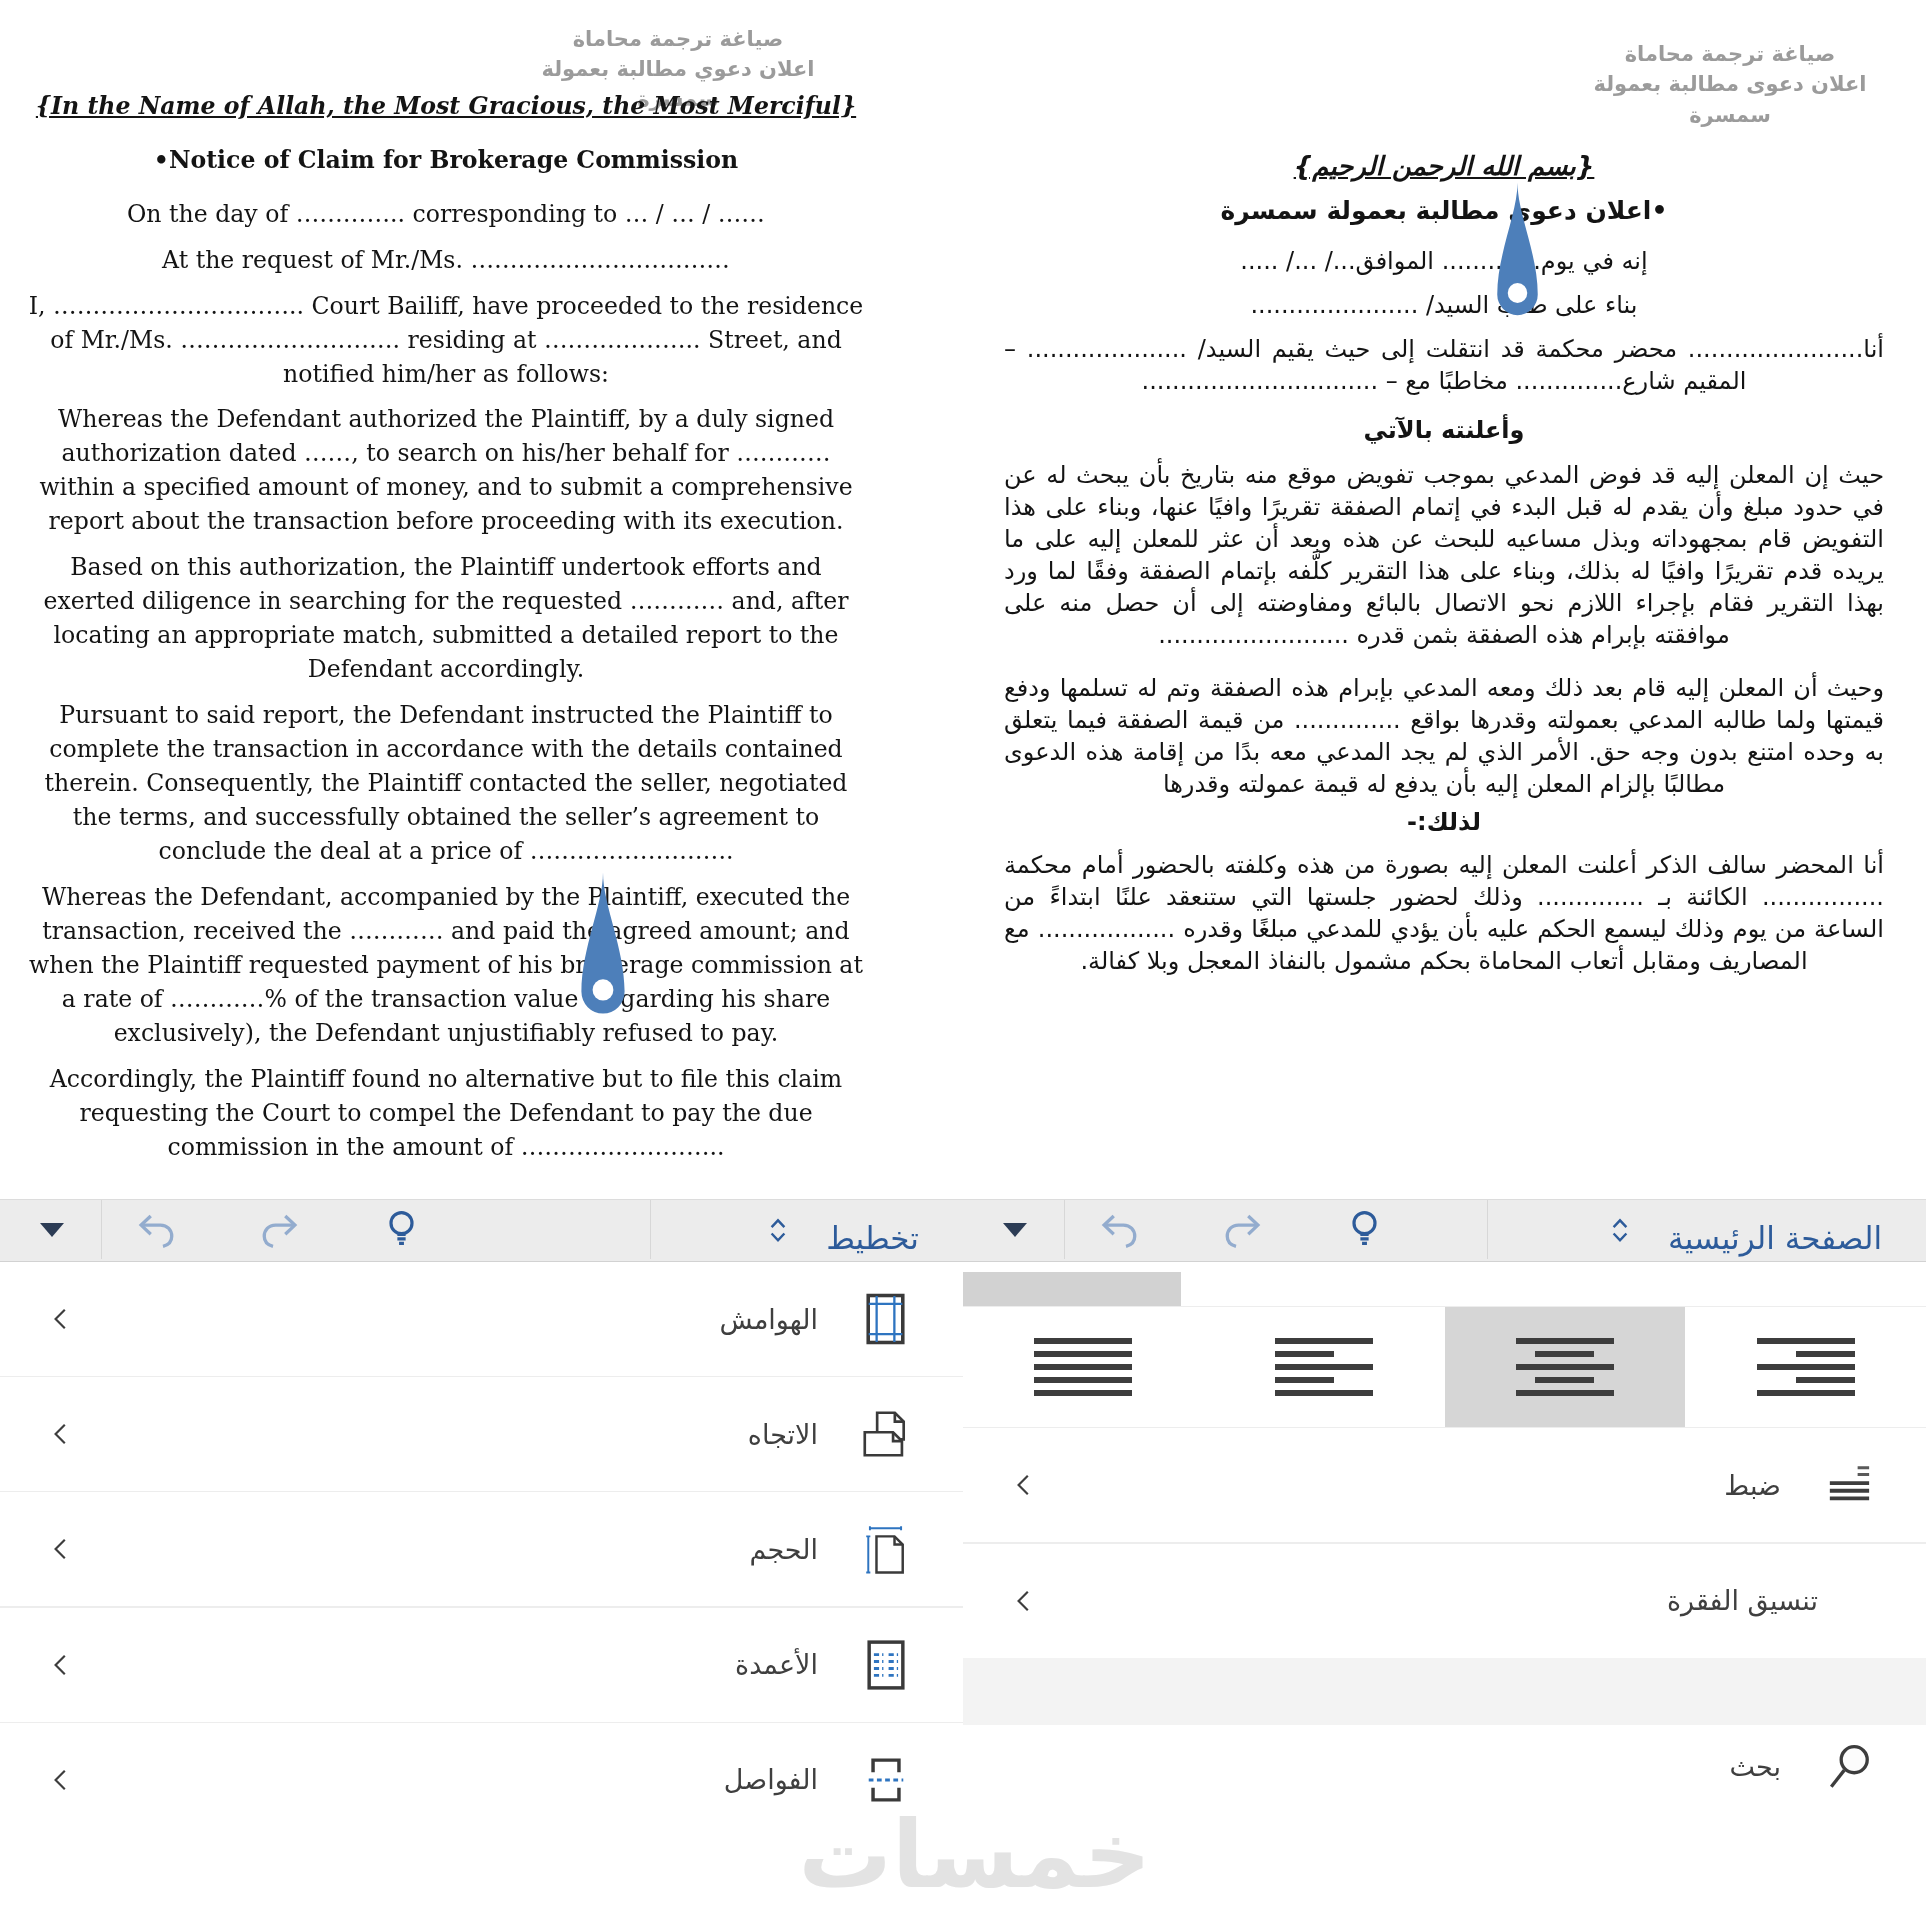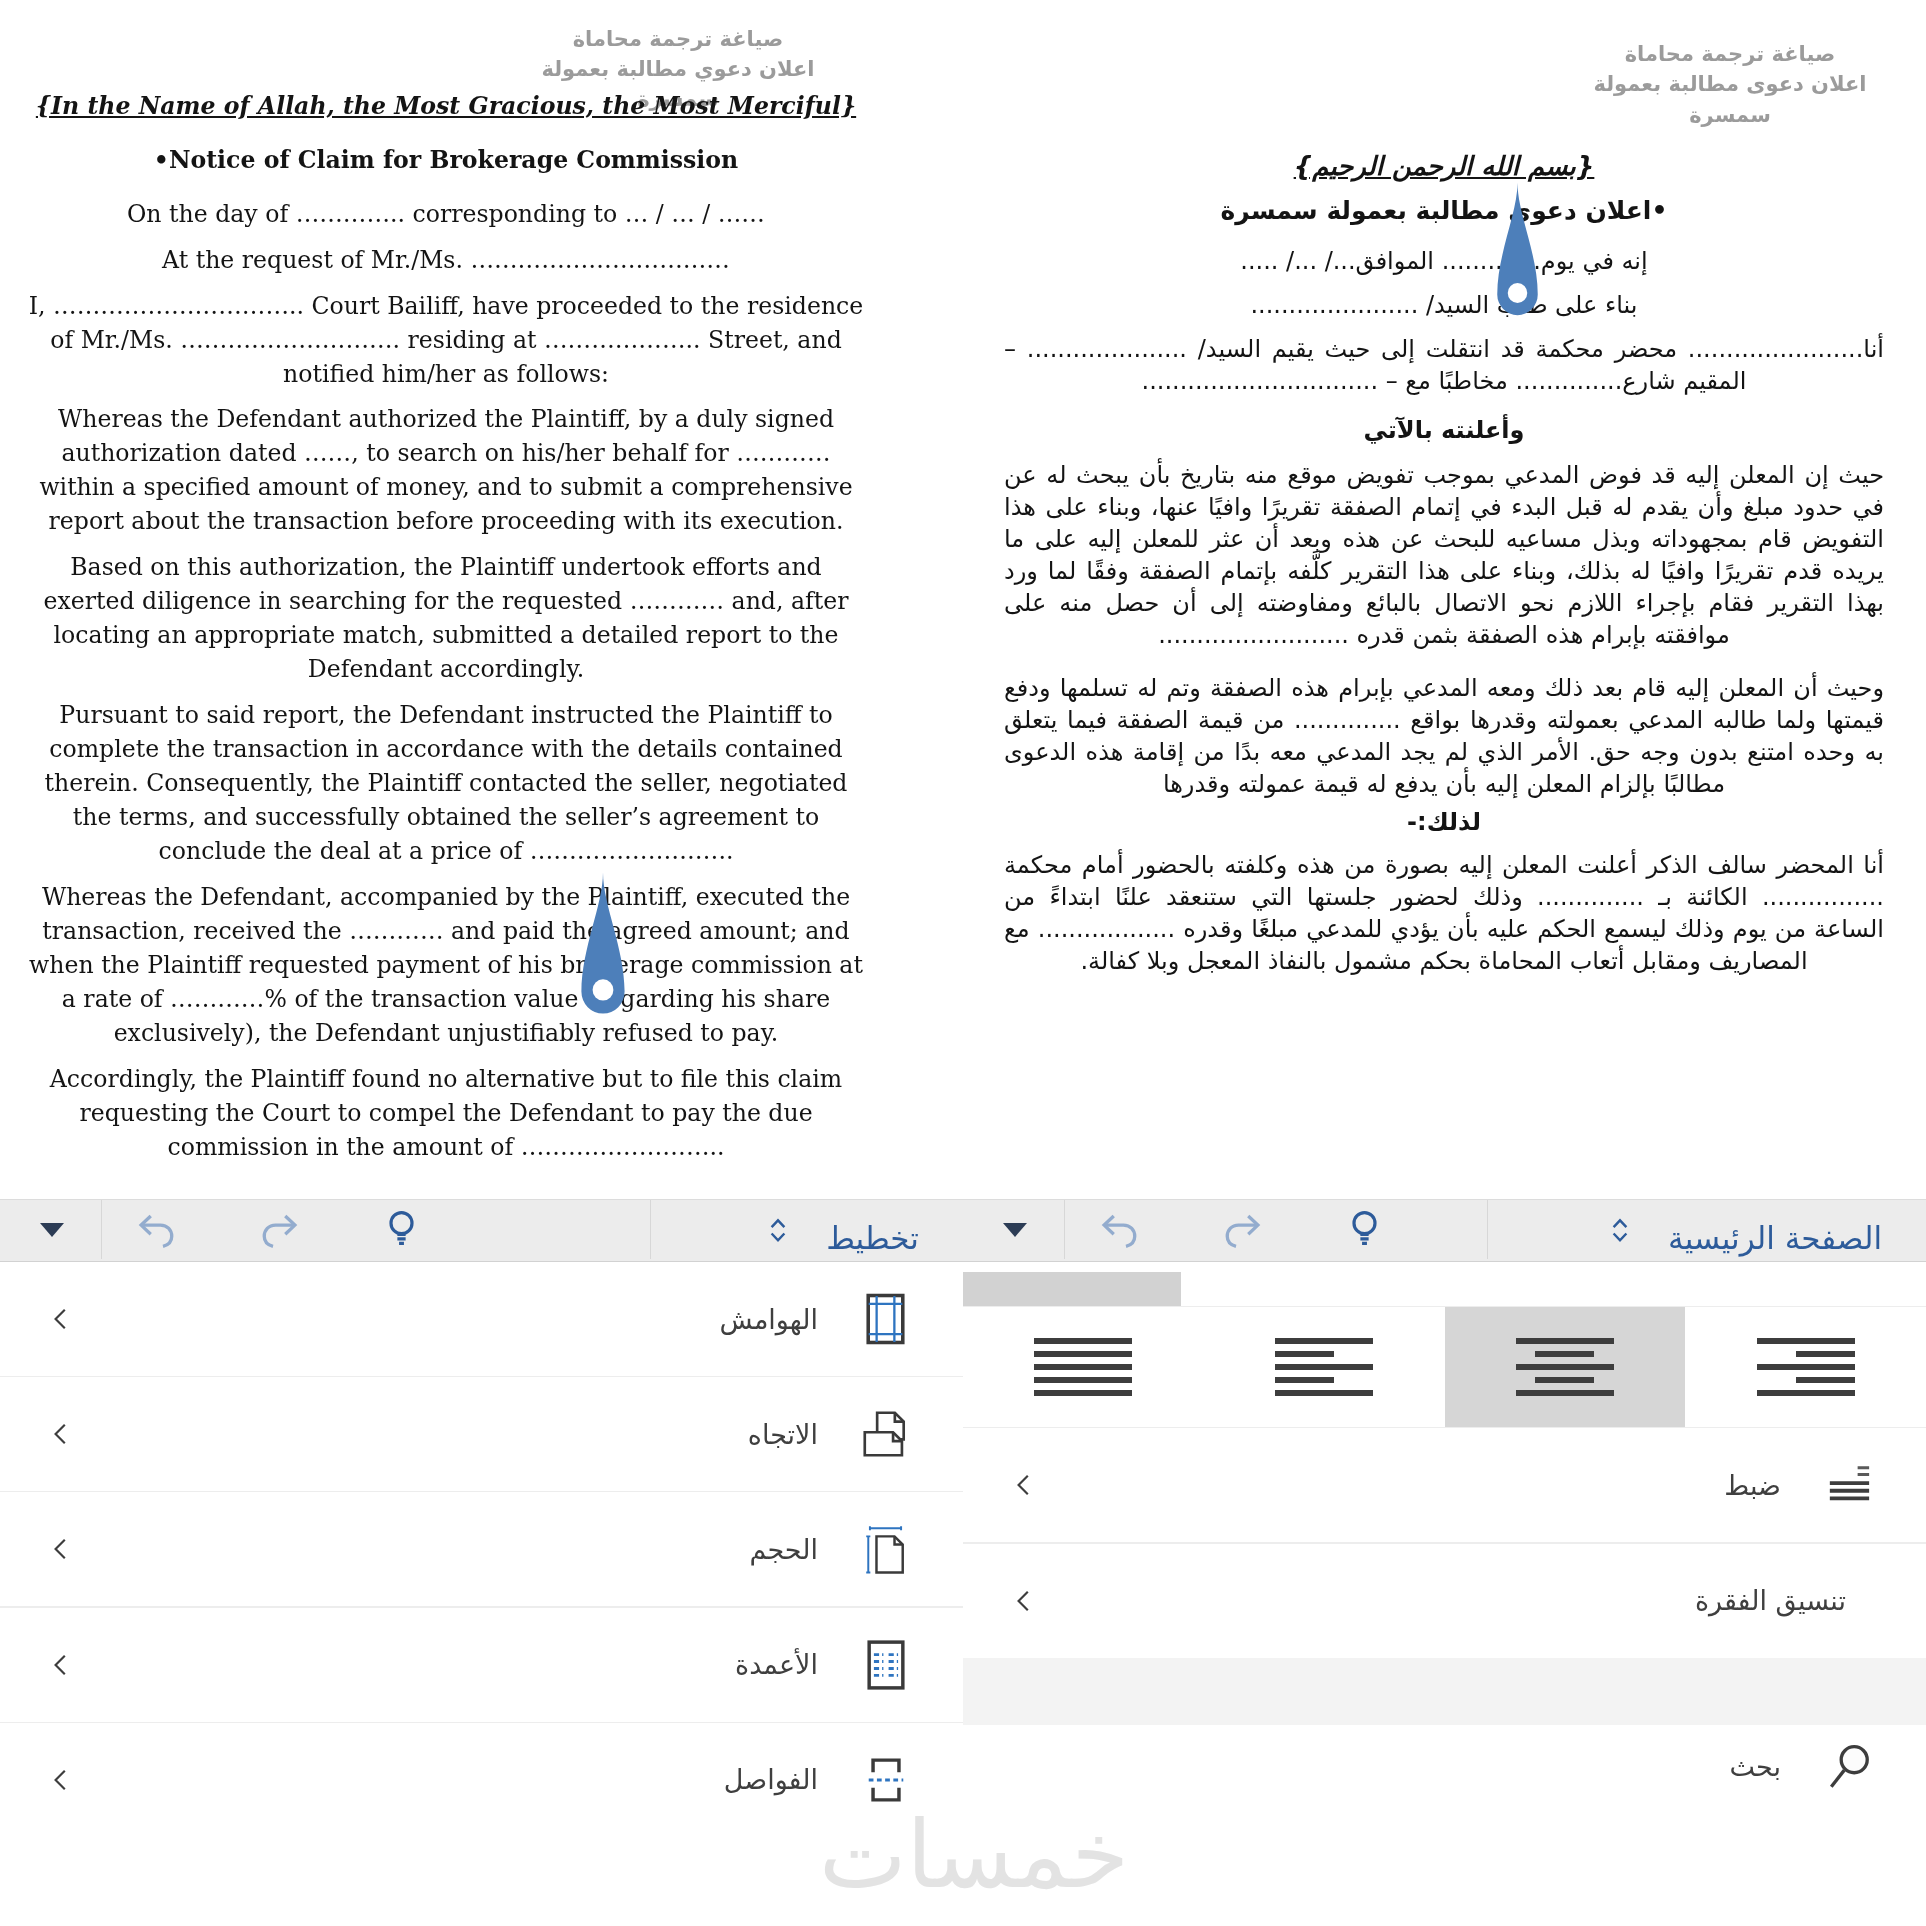--- a/index.html
+++ b/index.html
@@ -46,42 +46,42 @@
   .vdiv{position:absolute;top:0;width:1.2px;height:59px;background:#d7d7d7;}
   .tab-group{position:absolute;right:44px;top:0;height:59px;display:flex;align-items:center;gap:31px;}
   .tab-label{color:#2d5b9a;font-size:31px;margin-top:16px;}
 
   
   .menu{position:absolute;left:0;width:963px;background:#fff;}
   #panel-left .menu{top:1262px;height:664px;}
   #panel-right .menu{top:1272px;height:654px;}
   .row{position:relative;display:flex;align-items:center;justify-content:flex-end;
        gap:42px;padding-right:52px;height:114px;}
-  .row.no-icon{padding-right:80px;align-items:center;}
+  .row.no-icon{padding-right:108px;align-items:center;}
   .row .lbl{color:#3f3f3f;font-size:27px;direction:rtl;}
   .chev{position:absolute;left:48px;top:50%;transform:translateY(-50%);}
   .hr{height:1.2px;background:#ededed;}
   .band{background:#f3f3f3;}
   .icon-box{width:51px;height:54px;display:flex;align-items:center;justify-content:center;}
 
   
   .partial-strip{position:relative;height:34px;background:#fff;}
   .partial-strip .blk{position:absolute;left:0;top:0;width:218px;height:34px;background:#d2d2d2;}
   .align-row{display:flex;height:120px;background:#fff;}
   .acell{width:241px;height:120px;display:flex;align-items:center;justify-content:center;}
   .acell.sel{background:#d6d6d6;}
   .abar{width:98px;}
   .abar i{display:block;height:5.9px;background:#3d3d3d;margin:7px 0;}
   .abar i.sc{width:59px;margin:7px auto;}
   .abar i.sl{width:59px;margin:7px auto 7px 0;}
   .abar i.sr{width:59px;margin:7px 0 7px auto;}
 
   
-  .watermark{position:absolute;left:797px;top:1801px;width:354px;text-align:center;
-             color:#e3e3e3;font-size:93px;font-weight:normal;direction:rtl;}
+  .watermark{position:absolute;left:797px;top:1801px;width:354px;text-align:right;
+             color:#e3e3e3;font-size:93px;font-weight:bold;direction:rtl;}
   svg{display:block;}
 </style>
 </head>
 <body>
 
 <svg width="0" height="0" style="position:absolute">
   <defs>
     <g id="undo-path">
       <path d="M9 4 L3.5 9.2 L9 14.4" fill="none" stroke="#93acce" stroke-width="1.9"></path>
       <path d="M3.5 9.2 H14.5 C18.6 9.2 21 12.2 21 15.6 C21 18.7 19 20.6 16 21.4" fill="none" stroke="#93acce" stroke-width="1.9"></path>

